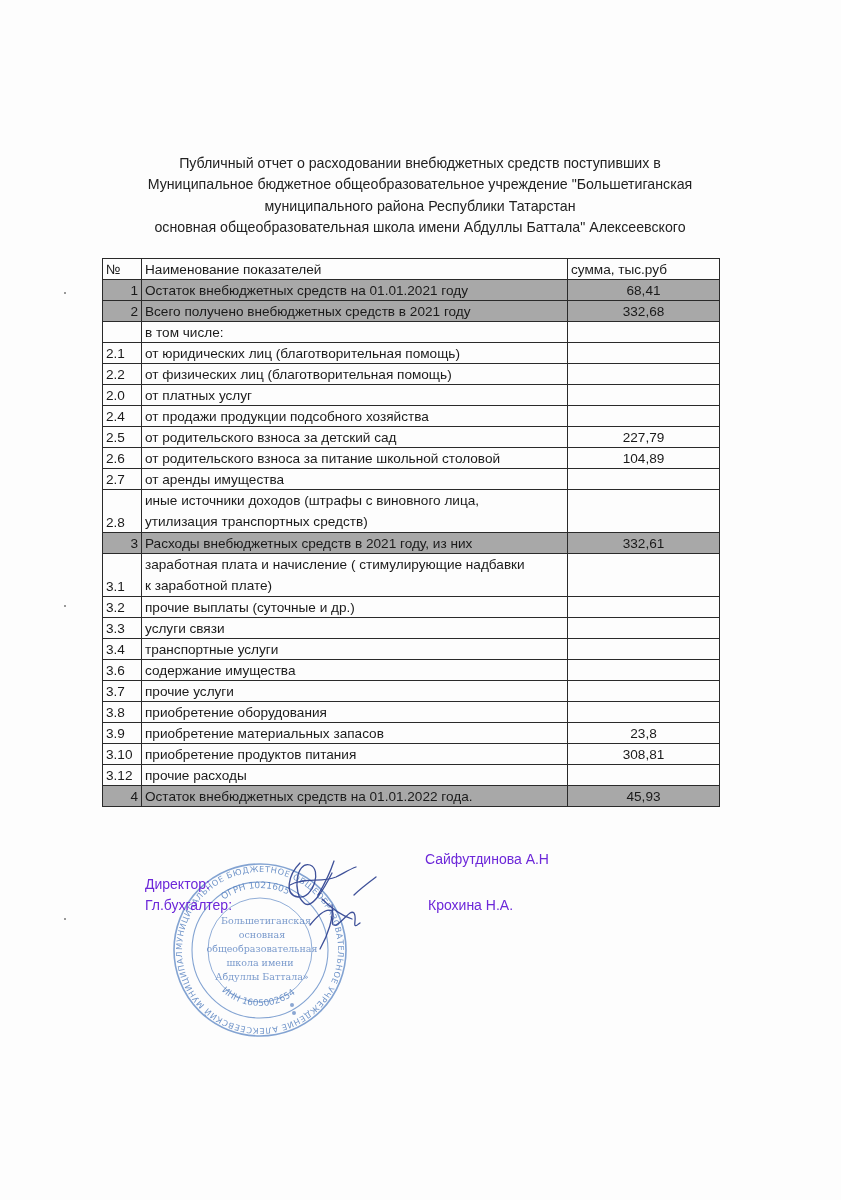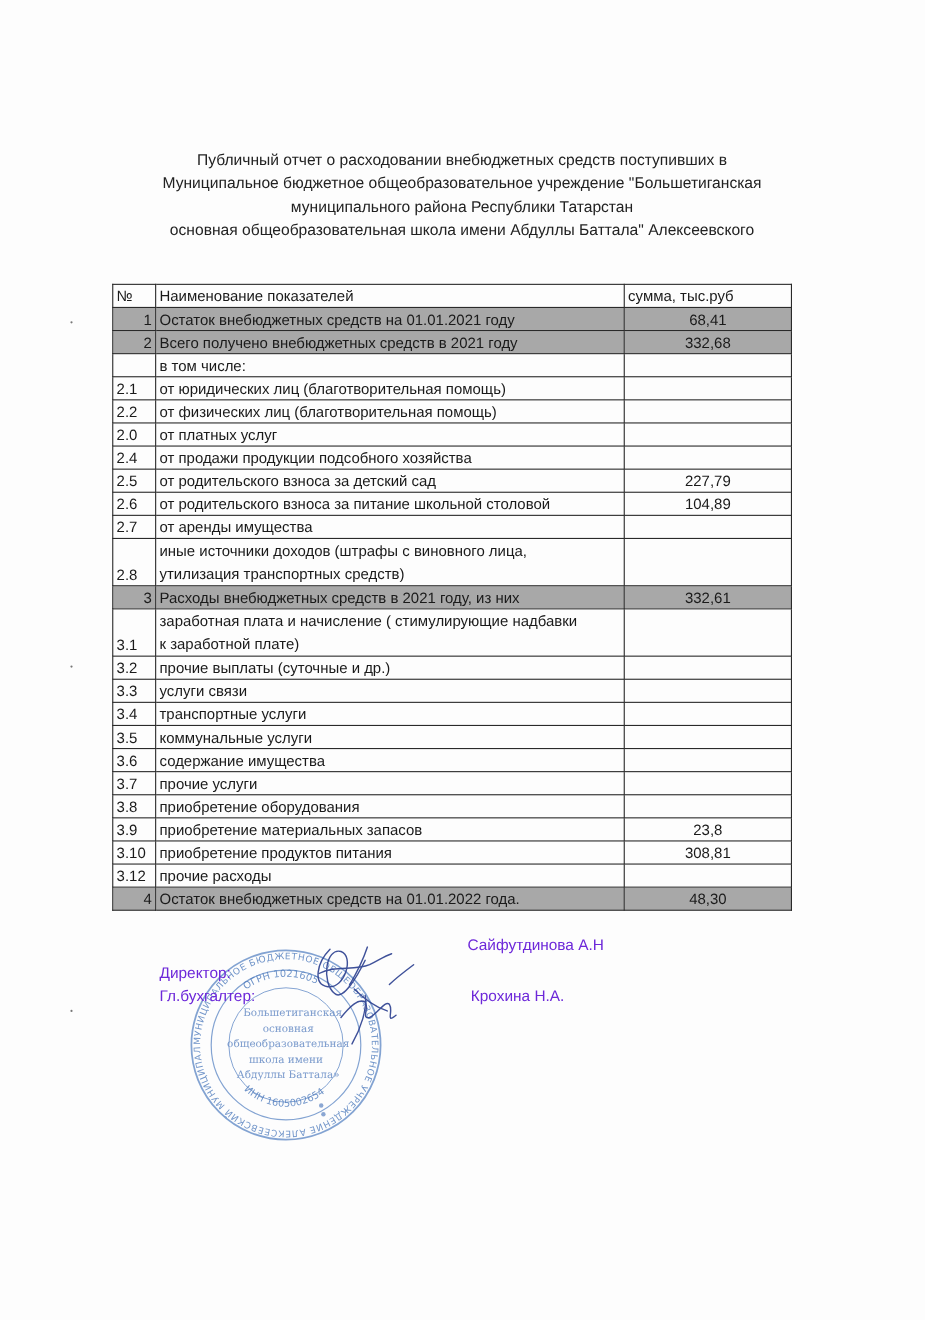--- a/index.html
+++ b/index.html
@@ -1,21 +1,21 @@
 <!DOCTYPE html>
 <html><head>
 <meta charset="utf-8">
 <style>
   html, body { margin: 0; padding: 0; }
   body {
     width: 841px; height: 1200px; background: #fdfdfd; position: relative; overflow: hidden;
     font-family: "Liberation Sans", "DejaVu Sans", sans-serif; color: #1a1a1a;
   }
   .title {
-    position: absolute; left: 100px; top: 136px; width: 640px; text-align: center;
+    position: absolute; left: 100px; top: 153px; width: 640px; text-align: center;
     font-size: 14.2px; line-height: 21.3px; color: #222;
   }
   .title div { white-space: nowrap; }
   table.report {
     position: absolute; left: 102px; top: 258px; width: 617px;
     border-collapse: collapse; font-size: 13.6px; table-layout: fixed;
   }
   table.report td {
     border: 1px solid #2a2a2a; padding: 0 3px; height: 20px; line-height: 19px;
     vertical-align: bottom; white-space: nowrap; overflow: hidden;
@@ -137,25 +137,20 @@
         <td class="num">3.3</td>
         <td class="name">услуги связи</td>
         <td class="sum"></td>
       </tr>
       <tr>
         <td class="num">3.4</td>
         <td class="name">транспортные услуги</td>
         <td class="sum"></td>
       </tr>
       <tr>
-        <td class="num">3.5</td>
-        <td class="name">коммунальные услуги</td>
-        <td class="sum"></td>
-      </tr>
-      <tr>
         <td class="num">3.6</td>
         <td class="name">содержание имущества</td>
         <td class="sum"></td>
       </tr>
       <tr>
         <td class="num">3.7</td>
         <td class="name">прочие услуги</td>
         <td class="sum"></td>
       </tr>
       <tr>
@@ -174,21 +169,21 @@
         <td class="sum">308,81</td>
       </tr>
       <tr>
         <td class="num">3.12</td>
         <td class="name">прочие расходы</td>
         <td class="sum"></td>
       </tr>
       <tr class="shaded">
         <td class="num">4</td>
         <td class="name">Остаток внебюджетных средств на 01.01.2022 года.</td>
-        <td class="sum">48,30</td>
+        <td class="sum">45,93</td>
       </tr>
     </tbody>
 </table>
 
 <div class="dot" style="left:64px;top:292px;"></div>
 <div class="dot" style="left:64px;top:605px;"></div>
 <div class="dot" style="left:64px;top:918px;"></div>
 
 <svg class="stamp" viewBox="0 0 180 180">
   <defs>

